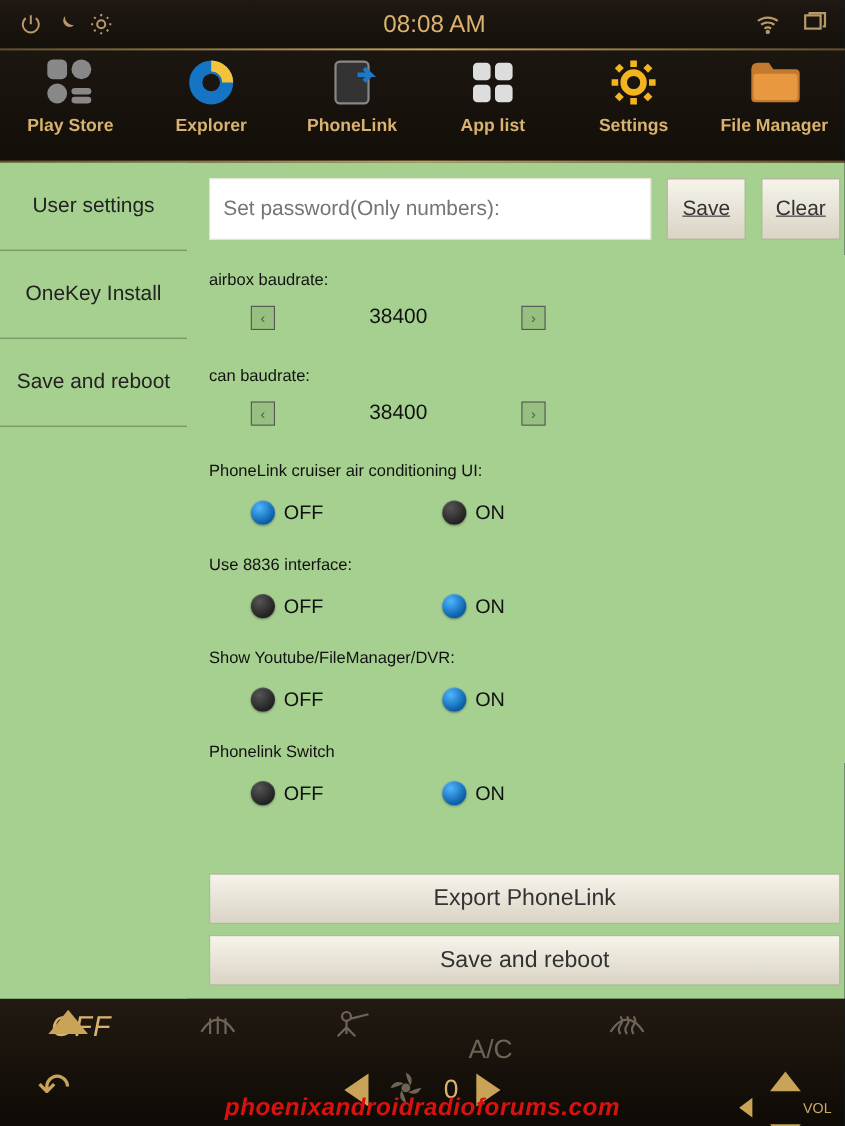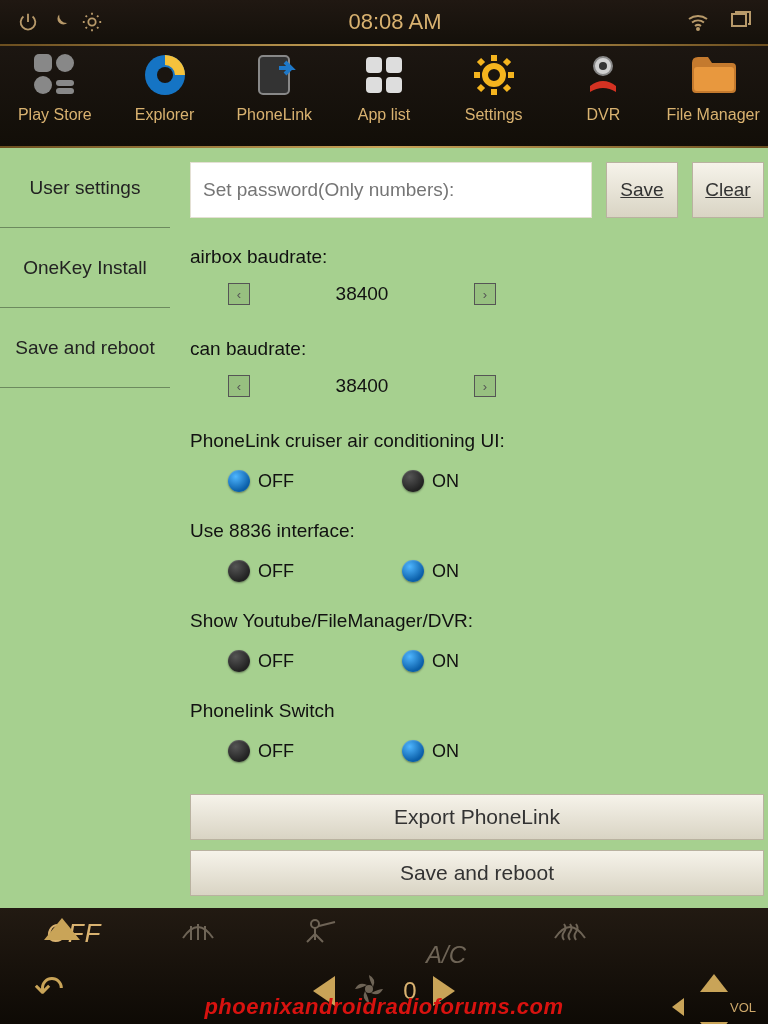--- a/index.html
+++ b/index.html
@@ -6,34 +6,34 @@
 html,body { width:768px; height:1024px; overflow:hidden; background:#000; }
 #root { width:768px; height:1024px; display:flex; flex-direction:column; background:#0f172a; }
 
 #statusbar { height:44px; background:linear-gradient(#201812,#14100a); display:flex; align-items:center; padding:0 12px; color:#c9a86a; }
 #statusbar .sbicon { width:32px; height:32px; display:flex; align-items:center; justify-content:center; color:#b89a6a; }
 #statusbar .center { flex:1; text-align:center; font-size:22px; color:#d9b270; }
 #statusbar .right { display:flex; gap:10px; }
 .hr-gold { height:2px; background:linear-gradient(90deg,#6b4e1f,#c9a458,#6b4e1f); }
 
 #appbar { height:100px; background:linear-gradient(#1c1611,#120e08); display:flex; align-items:flex-start; justify-content:space-around; padding-top:4px; }
-.appitem { width:107px; display:flex; flex-direction:column; align-items:center; gap:6px; color:#d9b270; }
+.appitem { width:107px; display:flex; flex-direction:column; align-items:center; gap:6px; color:#d9b270;font-weight:bold; }
 .appitem .ic { width:50px; height:50px; display:flex; align-items:center; justify-content:center; }
 .applabel { font-size:16px; color:#d9b270; text-align:center; }
 
 #body { flex:1; display:flex; background:#a6d08f; }
 #sidebar { width:170px; background:#a6d08f; }
 .sb-item { height:80px; display:flex; align-items:center; justify-content:center; font-size:19px; color:#222; border-bottom:1px solid #6c8a5e; padding:0 8px; text-align:center; }
 #content { flex:1; padding:14px 4px 12px 20px; color:#111; display:flex; flex-direction:column; }
 
 .pwrow { display:flex; gap:14px; align-items:stretch; }
 .pwinput { flex:1; height:56px; background:#fff; border:1px solid #e4e0d4; font-size:19px; color:#888; padding:0 12px; }
 .btn-small { width:72px; height:56px; background:linear-gradient(#f6f3ea,#d9d4c4); border:1px solid #b9b2a0; font-size:19px; color:#333; display:flex; align-items:center; justify-content:center;text-decoration:underline; }
 
-.section-label { font-size:19px; margin-top:28px; margin-bottom:10px; }
+.section-label { font-size:15px; margin-top:28px; margin-bottom:10px; }
 .stepper { width:268px; height:32px; display:flex; align-items:center; justify-content:space-between; margin-left:38px; }
 .step-btn { width:22px; height:22px; border:1.5px solid #555; display:flex; align-items:center; justify-content:center; font-size:13px; color:#555; background:#97c080; }
 .step-val { font-size:19px; }
 
 .radio-row { display:flex; align-items:center; gap:14px; margin-left:38px; margin-top:8px; }
 .radio-opt { display:flex; align-items:center; gap:8px; width:160px; }
 .radio-dot { width:22px; height:22px; border-radius:50%; background:radial-gradient(circle at 35% 30%, #555 0%, #222 70%); box-shadow:0 1px 2px rgba(0,0,0,.4), inset 0 1px 1px rgba(255,255,255,.15); }
 .radio-dot.sel { background:radial-gradient(circle at 35% 30%, #4fb6ff 0%, #0a5ea8 70%); }
 .radio-lab { font-size:18px; }
 
@@ -152,30 +152,20 @@
             <circle cx="23" cy="23" r="9" fill="none" stroke="#f4b41e" stroke-width="6"></circle>
             <g stroke="#f4b41e" stroke-width="6">
               <path d="M23 3v6M23 37v6M3 23h6M37 23h6M8 8l4 4M34 34l4 4M8 38l4-4M34 12l4-4"></path>
             </g>
           </svg>
         </div>
       <div class="applabel">Settings</div>
     </div>
     <div class="appitem">
       <div class="ic">
-          <svg width="46" height="46" viewBox="0 0 46 46">
-            <circle cx="23" cy="14" r="9" fill="#d0d0d0" stroke="#888" stroke-width="2"></circle>
-            <circle cx="23" cy="14" r="4" fill="#333"></circle>
-            <path d="M10 34 Q23 24 36 34 L36 40 Q23 32 10 40 Z" fill="#d43222"></path>
-          </svg>
-        </div>
-      <div class="applabel">DVR</div>
-    </div>
-    <div class="appitem">
-      <div class="ic">
           <svg width="50" height="44" viewBox="0 0 50 44">
             <path d="M4 10 Q4 4 10 4 L20 4 L24 10 L44 10 Q48 10 48 14 L48 36 Q48 40 44 40 L8 40 Q4 40 4 36 Z" fill="#c47a2e"></path>
             <rect x="6" y="14" width="40" height="24" rx="3" fill="#e8983e"></rect>
           </svg>
         </div>
       <div class="applabel">File Manager</div>
     </div>
   </div>
   <div class="hr-gold"></div>
 
@@ -266,21 +256,21 @@
       <div class="home-tri"></div>
       <div class="hvac-off">OFF</div>
       <div class="hvac-ic"><svg width="36" height="28" viewBox="0 0 36 28" stroke="#6e6456" stroke-width="2" fill="none">
             <path d="M3 22 Q18 0 33 22"></path>
             <path d="M11 10v14M18 8v16M25 10v14"></path>
           </svg></div>
       <div class="hvac-ic"><svg width="34" height="28" viewBox="0 0 34 28" stroke="#6e6456" stroke-width="2" fill="none">
             <circle cx="10" cy="8" r="4"></circle>
             <path d="M10 12v12M10 18 L2 26M10 18 L18 26M14 10 L30 6"></path>
           </svg></div>
-      <div class="hvac-ic" style="font-style:italic;margin-top:43px;">A/C</div>
+      <div class="hvac-ic" style="margin-top:43px;">A/C</div>
       <div class="hvac-ic"><svg width="36" height="28" viewBox="0 0 36 28" stroke="#6e6456" stroke-width="2" fill="none">
             <path d="M3 22 Q18 0 33 22"></path>
             <path d="M12 8q3 4 0 8t0 8M18 8q3 4 0 8t0 8M24 8q3 4 0 8t0 8"></path>
           </svg></div>
       <div style="width:60px"></div>
     </div>
     <div class="hvac-bot">
       <div class="back-arr">↶</div>
       <div class="fan">
         <div class="tri-l"></div>

